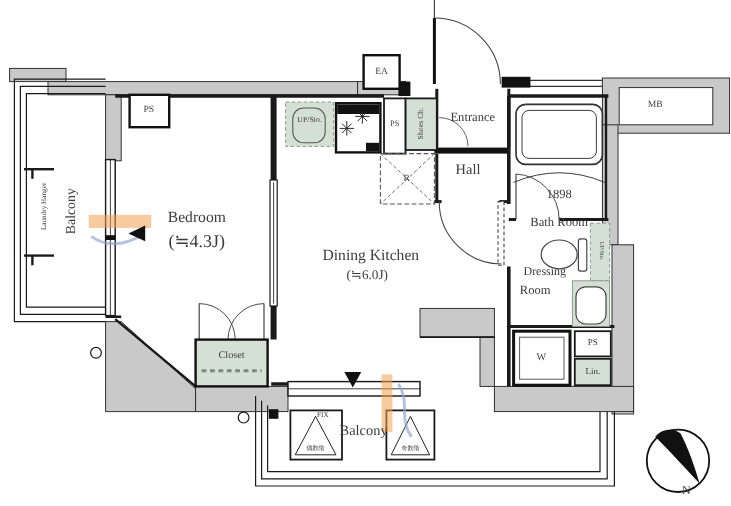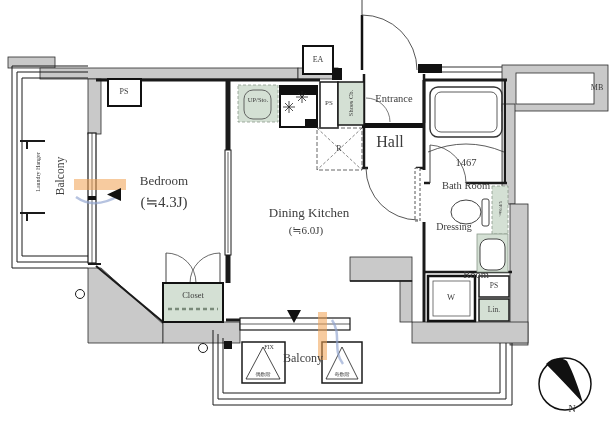--- a/index.html
+++ b/index.html
@@ -236,26 +236,26 @@
   <div class="lbl v" style="left:60px;top:176px;font-size:11.5px;">Balcony</div>
   <div class="lbl" style="left:164px;top:181px;font-size:13px;">Bedroom</div>
   <div class="lbl" style="left:164px;top:202px;font-size:15px;">(≒4.3J)</div>
   <div class="lbl" style="left:309px;top:213px;font-size:13px;">Dining Kitchen</div>
   <div class="lbl" style="left:306px;top:230px;font-size:11px;">(≒6.0J)</div>
   <div class="lbl" style="left:258px;top:100px;font-size:6.5px;">UP/Sto.</div>
   <div class="lbl" style="left:318px;top:60px;font-size:8px;">EA</div>
   <div class="lbl" style="left:329px;top:104px;font-size:7px;">PS</div>
   <div class="lbl v wrap" style="left:351px;top:103px;font-size:6.5px;width:30px;">Shoes Cb.</div>
   <div class="lbl" style="left:394px;top:99px;font-size:10.5px;">Entrance</div>
-  <div class="lbl" style="left:390px;top:142px;font-size:16px;">Hall</div>
-  <div class="lbl" style="left:587px;top:88px;font-size:8px;padding-left:20px;">MB</div>
+  <div class="lbl" style="left:390px;top:142px;font-size:12px;">Hall</div>
+  <div class="lbl" style="left:536px;top:88px;font-size:8px;padding-left:20px;">MB</div>
   <div class="lbl" style="left:466px;top:150px;font-size:10.5px;margin-top:36px;">Bath Room</div>
-  <div class="lbl" style="left:466px;top:163px;font-size:10.5px;">1467</div>
+  <div class="lbl" style="left:466px;top:163px;font-size:10.5px;">1898</div>
   <div class="lbl" style="left:454px;top:227px;font-size:10px;">Dressing</div>
-  <div class="lbl" style="left:476px;top:243px;font-size:10.5px;margin-top:32px;">Room</div>
+  <div class="lbl" style="left:446px;top:243px;font-size:10.5px;">Room</div>
   <div class="lbl v90" style="left:500px;top:209px;font-size:5px;">UP/Sto.</div>
   <div class="lbl" style="left:451px;top:298px;font-size:8.5px;">W</div>
   <div class="lbl" style="left:494px;top:286px;font-size:7.5px;">PS</div>
   <div class="lbl" style="left:494px;top:310px;font-size:7.5px;">Lin.</div>
   <div class="lbl" style="left:193px;top:296px;font-size:8.5px;">Closet</div>
   <div class="lbl" style="left:269px;top:347px;font-size:6px;">FIX</div>
   <div class="lbl" style="left:303px;top:359px;font-size:12px;">Balcony</div>
   <div class="lbl" style="left:263px;top:375px;font-size:5px;">偶数階</div>
   <div class="lbl" style="left:342px;top:375px;font-size:5px;">奇数階</div>
   <div class="lbl" style="left:572px;top:409px;font-size:10px;">N</div>

